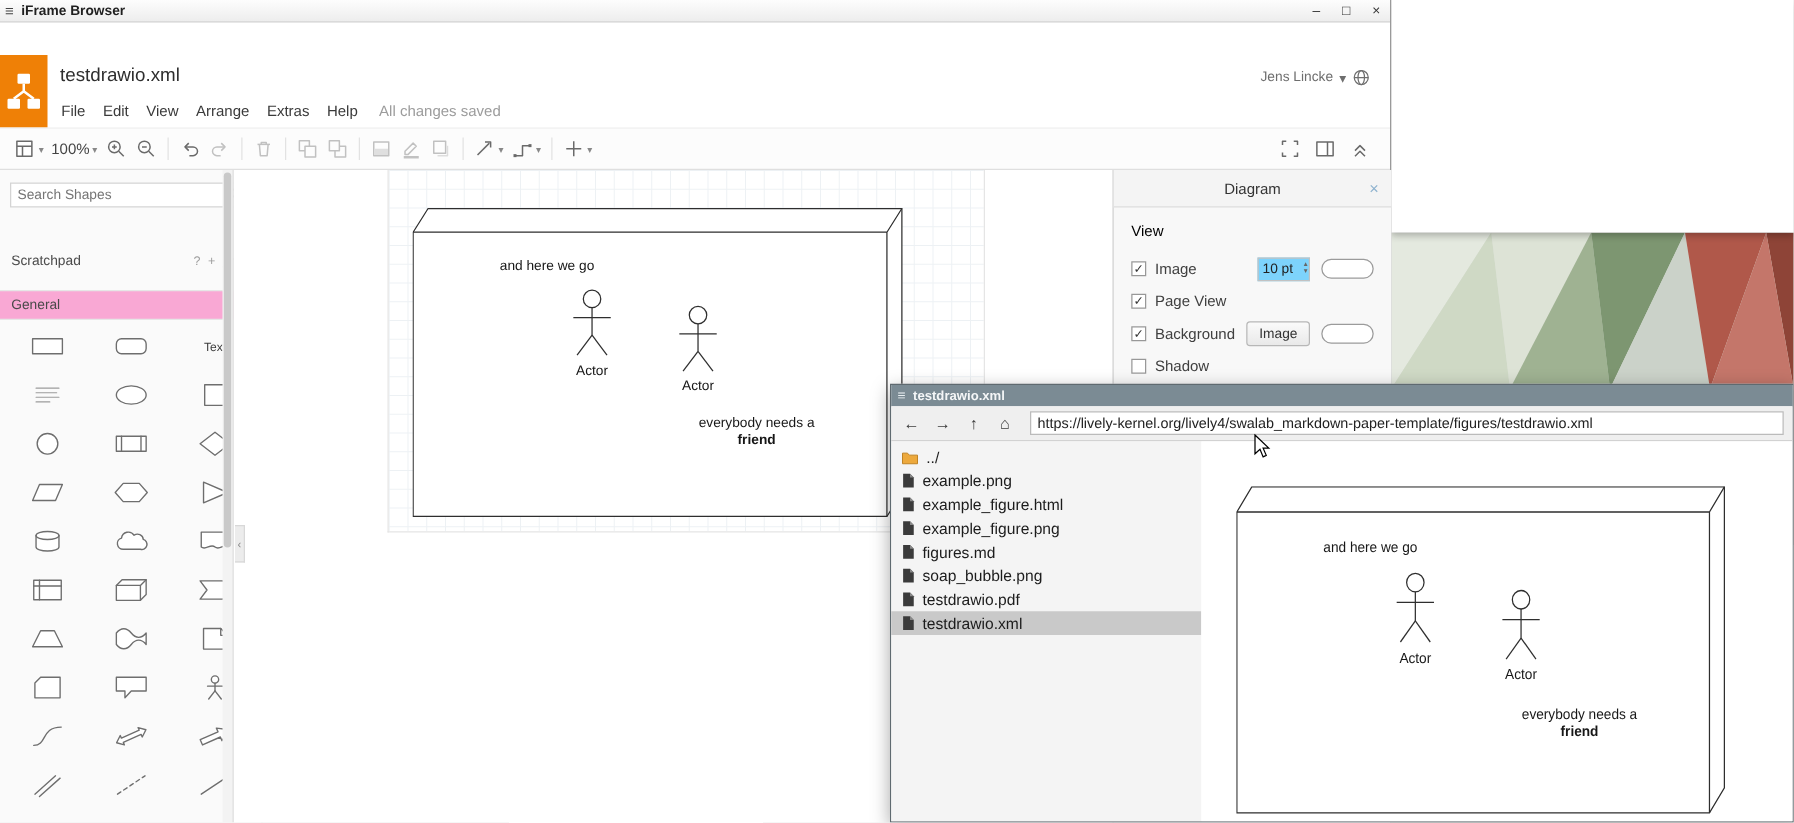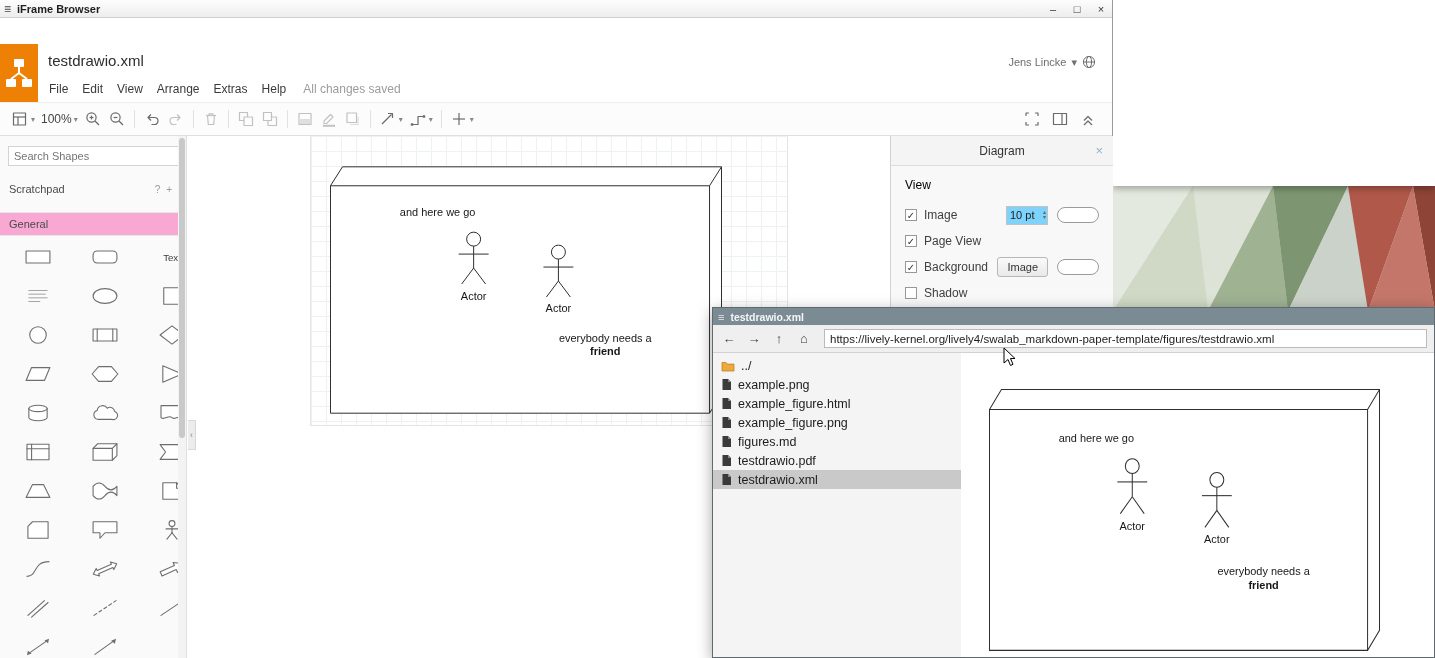--- a/index.html
+++ b/index.html
@@ -36,21 +36,21 @@
   .tool-btn .caret { font-size:8px; color:#888; margin-left:2px; }
   .tool-btn.zoom-level .zoom-txt { font-size:12px; color:#444; }
   .tool-sep { width:1px; height:18px; background:#e2e2e2; margin:0 5px; }
   .dio-toolbar-right { margin-left:auto; display:flex; align-items:center; gap:4px; padding-right:4px; }
 
   
   .dio-sidebar { position:absolute; left:0; top:136px; width:210px; bottom:0; background:#fafafa; border-right:1px solid #dadada; overflow:hidden; }
   .search-wrap { position:relative; margin:10px 8px 8px 8px; }
   .search-wrap input { width:100%; height:20px; border:1px solid #d4d4d4; background:#fff; font-size:11px; padding:0 20px 0 5px; color:#333; font-family:inherit; }
   .search-icon { position:absolute; right:4px; top:3px; }
-  .scratchpad-header { display:flex; align-items:center; margin-top:14px; padding:3px 9px; font-size:11px; color:#4a4a4a; }
+  .scratchpad-header { display:flex; align-items:center; margin-top:34px; padding:3px 9px; font-size:11px; color:#4a4a4a; }
   .scratchpad-actions { margin-left:auto; display:flex; align-items:center; gap:6px; color:#9b9b9b; font-size:10px; }
   .dragbox { margin:4px 8px; height:34px; border:2px dashed #d2d2d2; border-radius:4px; display:flex; align-items:center; justify-content:center; font-size:11px; color:#b4b4b4; }
   .section-header { margin-top:14px; padding:5px 9px; font-size:11px; color:#4a4a4a; background:#f9a8d4; border-top:1px solid #e6e6e6; border-bottom:1px solid #e6e6e6; }
   .shape-palette { display:grid; grid-template-columns:repeat(3,1fr); padding:8px 4px; row-gap:13px; justify-items:center; }
   .shape-cell { width:34px; height:26px; display:flex; align-items:center; justify-content:center; cursor:default; }
 
   .sidebar-scrollbar { position:absolute; left:178px; top:136px; width:9px; bottom:0; background:#f3f3f3; border-right:1px solid #e0e0e0; z-index:3; }
   .sidebar-scrollbar .thumb { position:absolute; left:1px; top:2px; width:6px; height:300px; background:#c9c9c9; border-radius:3px; }
   .sidebar-collapse-handle { position:absolute; left:188px; top:420px; width:8px; height:30px; background:#ececec; border:1px solid #d8d8d8; border-left:none; color:#8a8a8a; font-size:9px; display:flex; align-items:center; justify-content:center; z-index:3; }
 
@@ -622,20 +622,27 @@
             <path d="M1.5,1 h5.5 L10,4 v8 H1.5 z" fill="#3b3b3b"></path>
             <path d="M7,1 v3 h3" fill="#8a8a8a"></path>
           </svg>
           <span class="file-name">figures.md</span>
         </div>
         <div class="file-row">
           <svg width="11" height="13" viewBox="0 0 11 13">
             <path d="M1.5,1 h5.5 L10,4 v8 H1.5 z" fill="#3b3b3b"></path>
             <path d="M7,1 v3 h3" fill="#8a8a8a"></path>
           </svg>
+          <span class="file-name">soap_bubble.png</span>
+        </div>
+        <div class="file-row">
+          <svg width="11" height="13" viewBox="0 0 11 13">
+            <path d="M1.5,1 h5.5 L10,4 v8 H1.5 z" fill="#3b3b3b"></path>
+            <path d="M7,1 v3 h3" fill="#8a8a8a"></path>
+          </svg>
           <span class="file-name">testdrawio.pdf</span>
         </div>
         <div class="file-row selected">
           <svg width="11" height="13" viewBox="0 0 11 13">
             <path d="M1.5,1 h5.5 L10,4 v8 H1.5 z" fill="#3b3b3b"></path>
             <path d="M7,1 v3 h3" fill="#8a8a8a"></path>
           </svg>
           <span class="file-name">testdrawio.xml</span>
         </div>
       </div>

